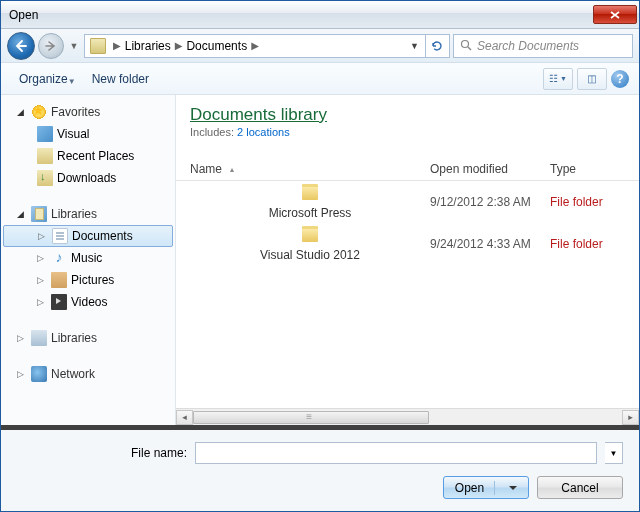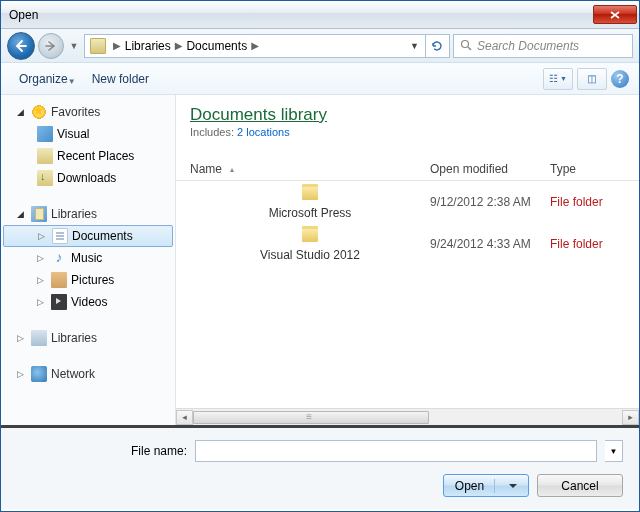--- a/index.html
+++ b/index.html
@@ -71,21 +71,21 @@
 .file-row { display: flex; align-items: center; padding: 3px 0 3px 14px; font-size: 12px; color: #333; }
 .fname { width: 240px; display: flex; align-items: center; gap: 6px; flex-direction: column; }
 .fdate { width: 120px; color: #555; }
 .ftype { flex: 1; color: #b91c1c; }
 .hscroll { height: 17px; background: #f0f0f0; border-top: 1px solid #dcdcdc; margin-top: auto; display: flex; align-items: center; }
 .hscroll .arrow { width: 17px; height: 15px; background: linear-gradient(#f8f8f8,#e4e4e4); border: 1px solid #c8c8c8; display: flex; align-items: center; justify-content: center; font-size: 9px; color: #666; }
 .hscroll .track { flex: 1; position: relative; height: 15px; }
 .hscroll .thumb { position: absolute; left: 0; width: 55%; height: 13px; top: 1px; background: linear-gradient(#f4f4f4,#d8d8d8); border: 1px solid #b8b8b8; border-radius: 1px; }
 .hscroll .thumb::after { content: "≡"; position: absolute; left: 48%; color: #a0a0a0; font-size: 10px; top: -1px; }
 
-.footer { border-top: 3px solid #404040; padding: 12px 16px; background: #f4f7fa; }
+.footer { border-top: 5px solid #404040; padding: 12px 16px; background: #f4f7fa; }
 .fn-row { display: flex; align-items: center; gap: 8px; margin-bottom: 12px; }
 .fn-label { width: 170px; text-align: right; font-size: 12px; }
 .fn-input { flex: 1; height: 22px; border: 1px solid #b0c0d0; background: #fff; padding: 0 6px; font-size: 12px; }
 .fn-drop { width: 18px; height: 22px; border: 1px solid #b0c0d0; border-left: none; background: #fff; display: flex; align-items: center; justify-content: center; font-size: 8px; }
 .btn-row { display: flex; justify-content: flex-end; gap: 8px; }
 .dlg-btn { min-width: 86px; height: 23px; border-radius: 3px; font-size: 12px; display: flex; align-items: center; justify-content: center; cursor: pointer; padding: 0 10px; }
 .open-btn { background: linear-gradient(#f4f9fd, #cfe4f6 48%, #b6d8f2 52%, #d0e8f8); border: 1px solid #569de5; color: #000; }
 .open-btn .drop { margin-left: 8px; border-left: 4px solid transparent; border-right: 4px solid transparent; border-top: 4px solid #333; width: 0; height: 0; }
 .cancel-btn { background: linear-gradient(#f8f8f8, #e8e8e8 48%, #dcdcdc 52%, #ececec); border: 1px solid #a8a8a8; color: #000; }
 </style>

